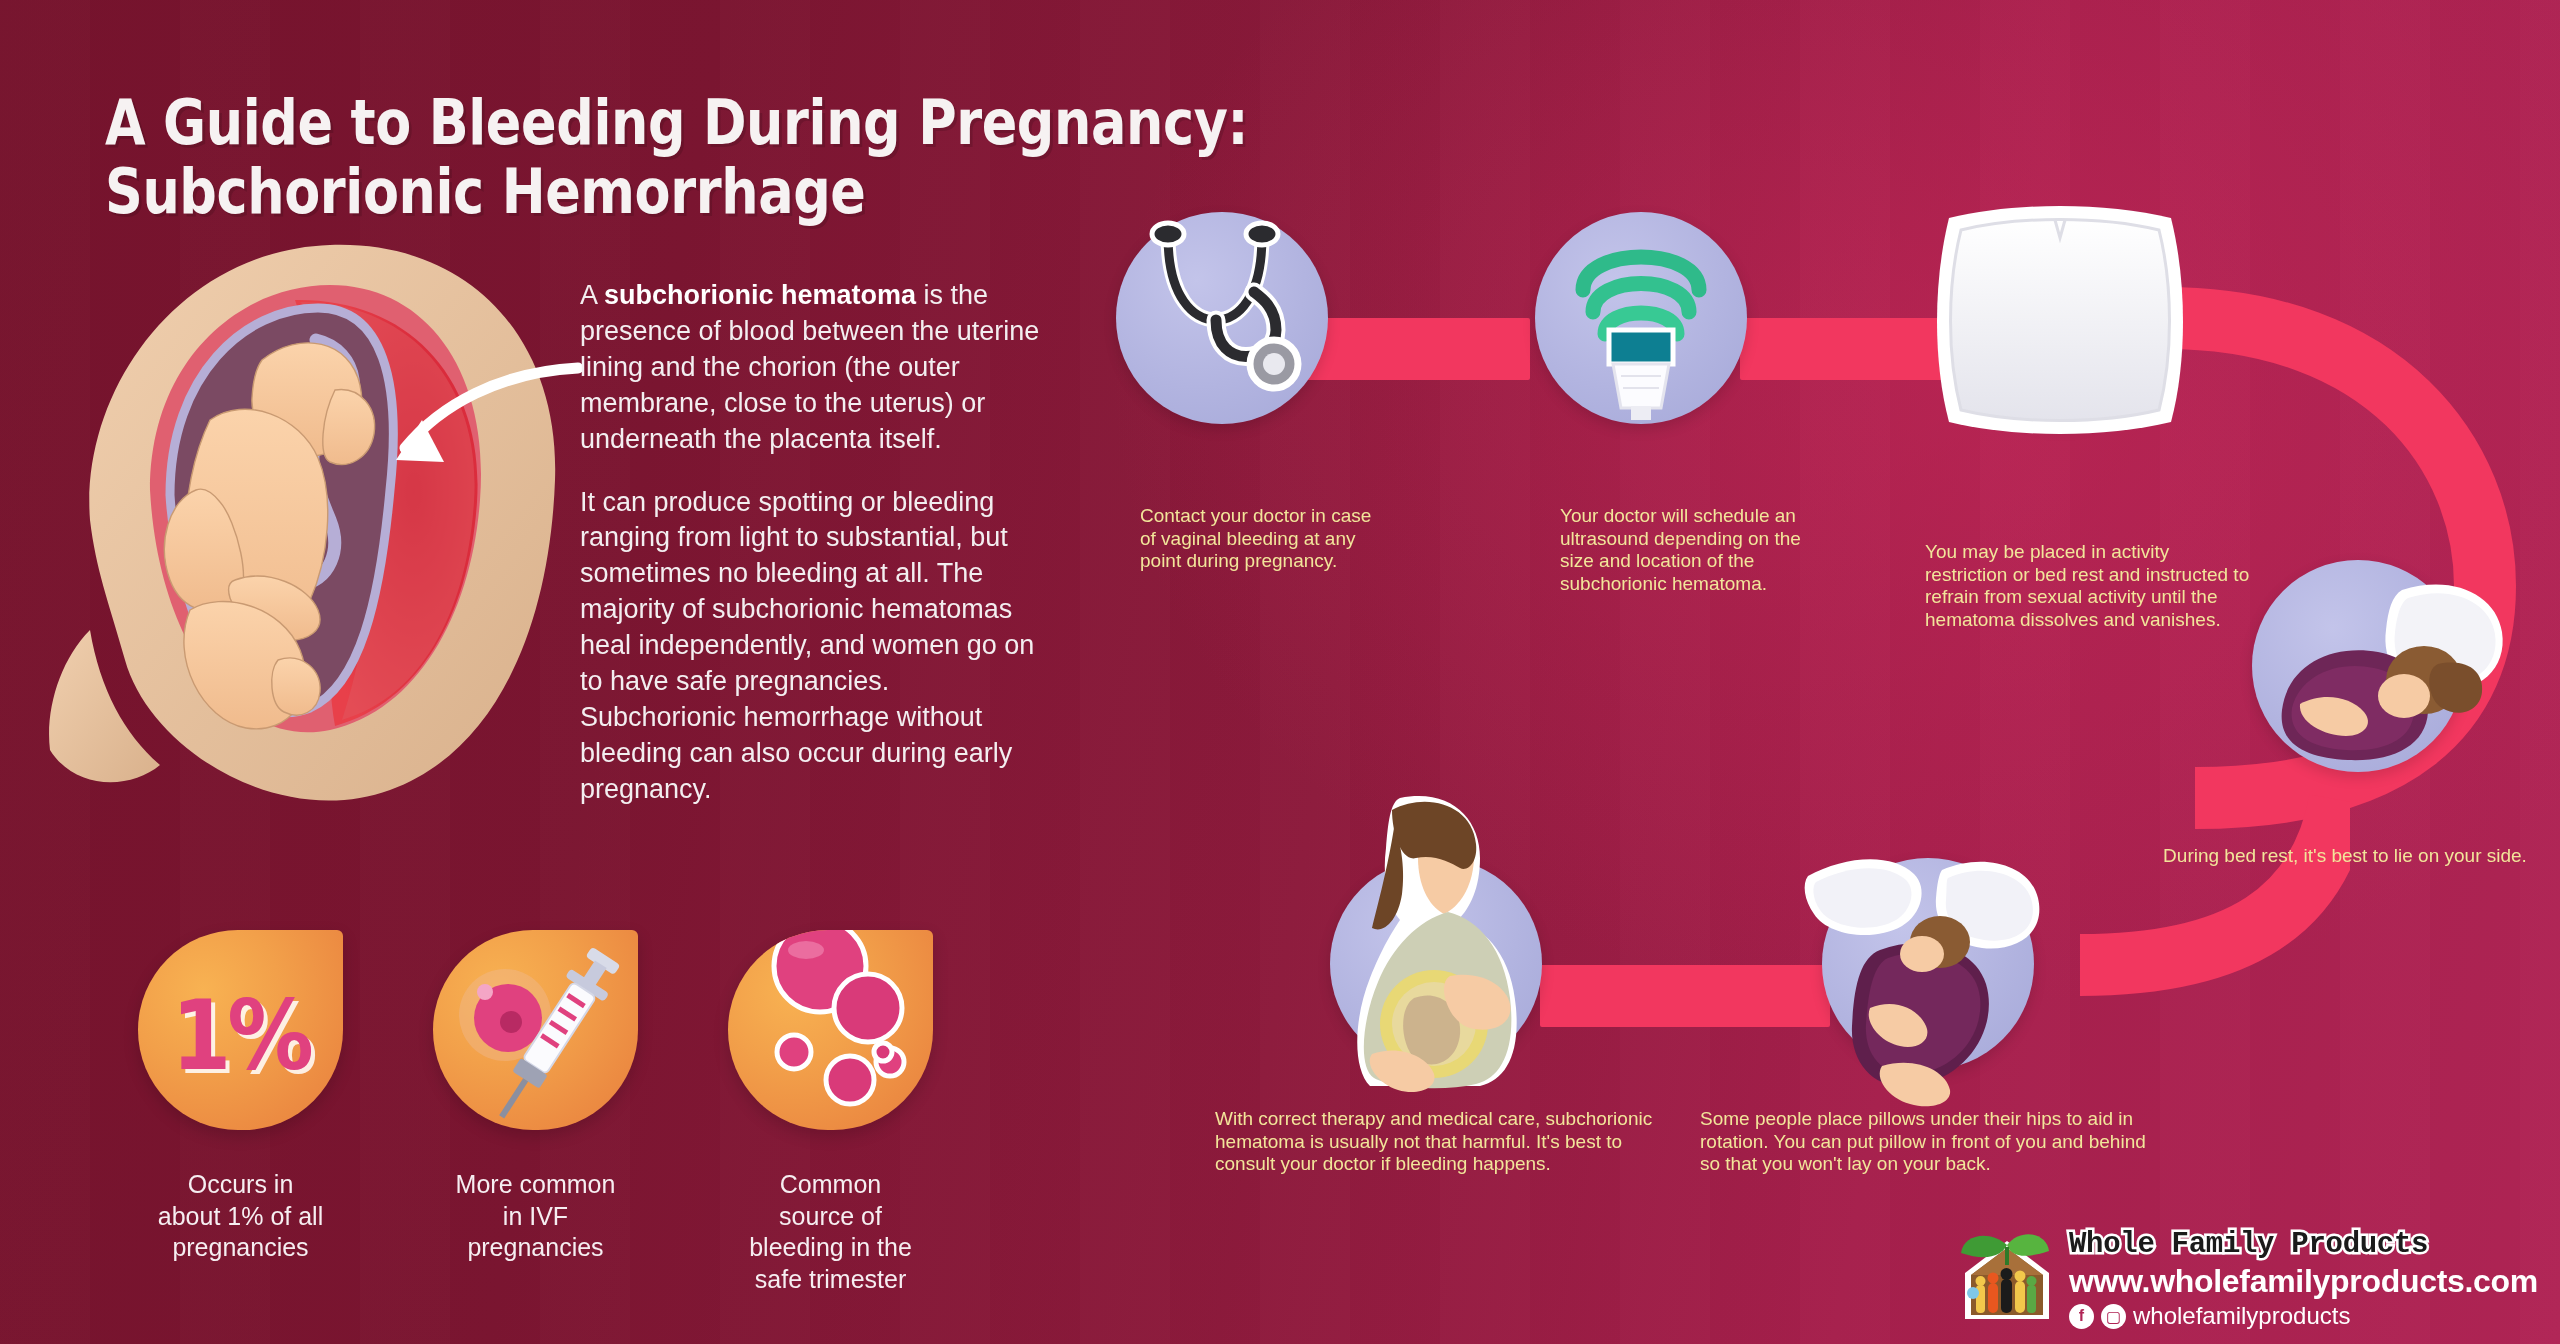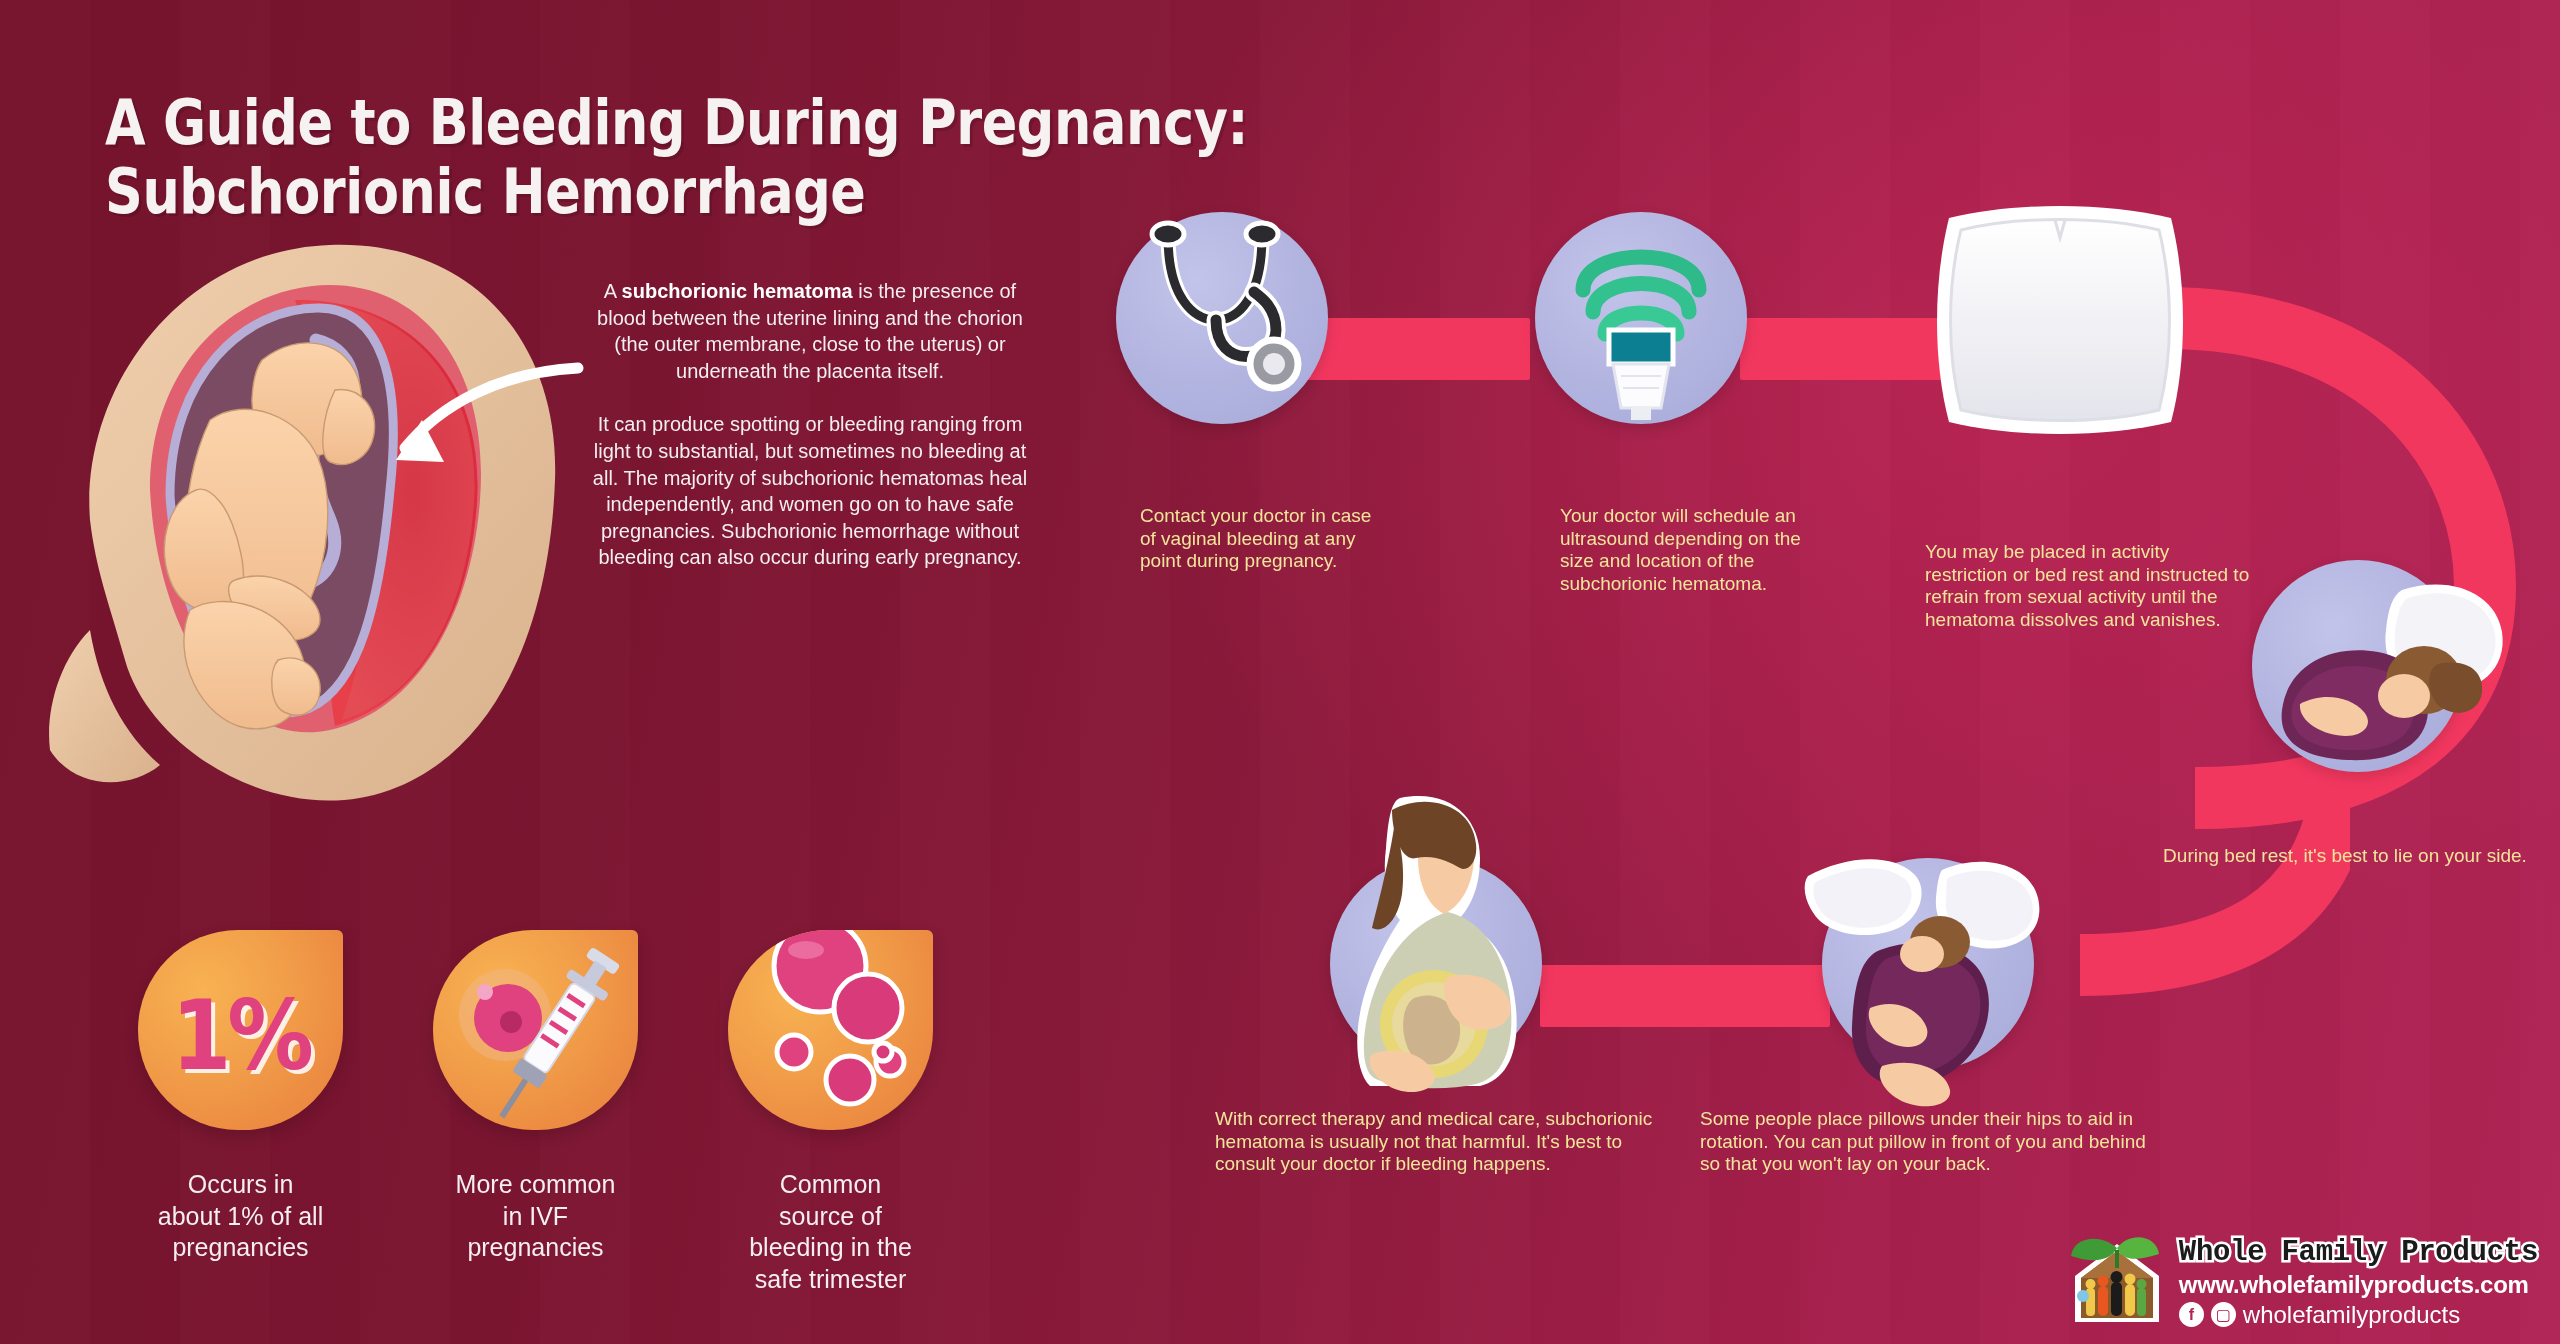--- a/index.html
+++ b/index.html
@@ -24,21 +24,21 @@
     font-family:"DejaVu Sans Condensed","Liberation Sans",sans-serif;
     transform:scaleX(.94);transform-origin:left top;
   }
   #title .l2{display:block;}
 
   
   #womb{position:absolute;left:30px;top:190px;width:560px;height:640px;}
 
   
   #copy{position:absolute;left:580px;top:278px;width:460px;color:#f3eef0;
-        font-size:20px;line-height:1.33;text-align:center;}
+        font-size:27px;line-height:1.33;}
   #copy p{margin:0 0 27px 0;}
   #copy b{font-weight:bold;color:#ffffff;}
 
   
   .stat{position:absolute;width:205px;}
   .stat .drop{
     width:205px;height:200px;position:relative;
     background:radial-gradient(ellipse at 32% 30%, #f8b252 0%, #f2a04a 38%, #ec8b42 75%, #e5803e 100%);
     border-radius:100px 6px 100px 100px;overflow:hidden;
     box-shadow:0 6px 16px rgba(0,0,0,.16);
@@ -58,21 +58,21 @@
   .steptext{position:absolute;color:#f2e59a;font-size:19px;line-height:1.19;}
   .steptext.c{text-align:left;}
   .steptext.r{text-align:center;}
 
   
   #logo{position:absolute;right:22px;bottom:14px;display:flex;align-items:center;gap:14px;}
   #logo .mark{width:96px;height:96px;position:relative;flex:0 0 96px;}
   #logo .txt .brand{font-size:29px;font-weight:bold;color:#1b1b1b;letter-spacing:-.3px;
       -webkit-text-stroke:5px #ffffff;paint-order:stroke fill;
       font-family:Liberation Mono, monospace;}
-  #logo .txt .url{font-size:24px;font-weight:bold;color:#ffffff;margin-top:2px;letter-spacing:-.3px;}
+  #logo .txt .url{font-size:32px;font-weight:bold;color:#ffffff;margin-top:2px;letter-spacing:-.3px;}
   #logo .txt .social{font-size:24px;color:#ffffff;margin-top:2px;display:flex;align-items:center;gap:7px;}
   .sico{width:25px;height:25px;border-radius:50%;background:#fff;color:#b02455;
         display:inline-flex;align-items:center;justify-content:center;font-size:16px;font-weight:bold;}
 </style>
 </head>
 <body>
 
 <div id="stage">
   <div id="bands"></div>
 

